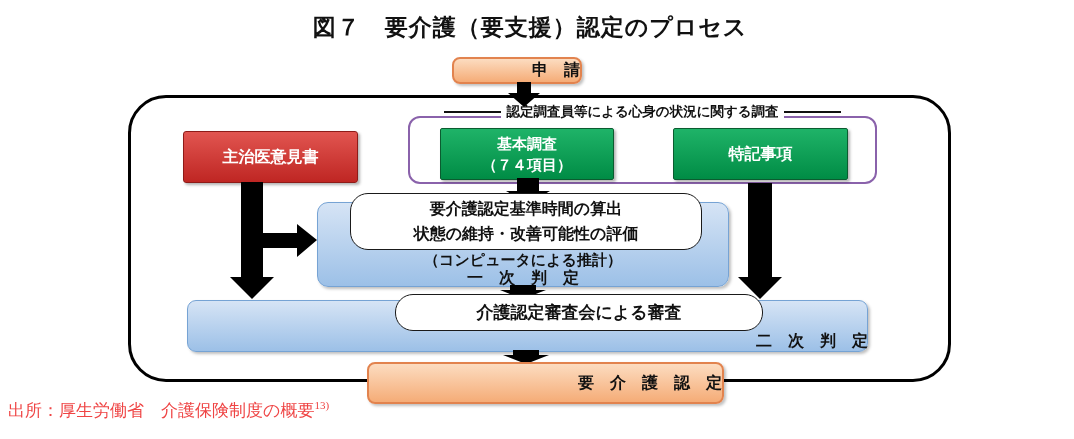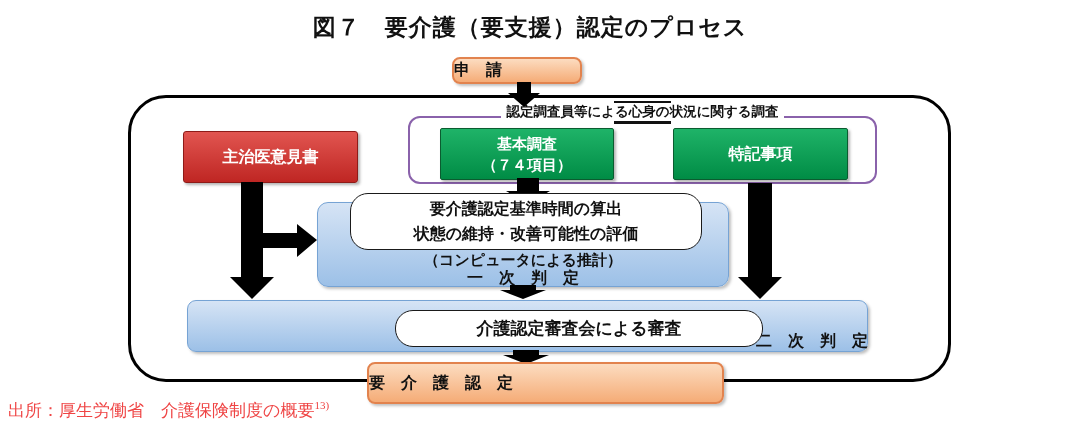--- a/index.html
+++ b/index.html
@@ -27,40 +27,39 @@
     background: #ffffff;
     border: 3px solid #000000;
     border-radius: 38px;
   }
 
   
   .orange-box {
     background: linear-gradient(#fcdcc0, #f5ac77);
     border: 2px solid #e2834e;
     border-radius: 8px;
-    display: flex; align-items: center; justify-content: flex-start;
+    display: flex; align-items: center; justify-content: flex-end;
     font-weight: bold; font-size: 16px;
     box-shadow: 2px 2px 3px rgba(0,0,0,0.25);
   }
   .apply-box { left: 452px; top: 57px; width: 130px; height: 27px; }
   .result-box { left: 347px; top: 362px; width: 357px; height: 42px; z-index: 6; margin-left: 20px; }
 
   
   .survey-box {
     left: 408px; top: 116px; width: 469px; height: 68px;
     background: #ffffff;
     border: 2.5px solid #8a62ab;
     border-radius: 12px;
     z-index: 2;
   }
   .survey-caption {
     top: 101px; left: 408px; width: 469px; height: 22px;
     display: flex; align-items: center; justify-content: center;
     z-index: 3;
-    flex-direction: column;
   }
   .survey-caption .line {
     width: 57px; height: 2.5px; background: #111; flex: 0 0 auto;
   }
   .survey-caption .cap-text {
     background: #ffffff;
     padding: 0 5px;
     font-size: 13.5px; font-weight: bold; white-space: nowrap;
   }
 
@@ -116,21 +115,21 @@
   
   .white-inner {
     background: #ffffff;
     border: 1.5px solid #1a1a1a;
     border-radius: 18px;
     display: flex; flex-direction: column; align-items: center; justify-content: center;
     text-align: center; font-weight: bold;
     z-index: 5;
   }
   .criteria-box { left: 350px; top: 193px; width: 352px; height: 57px; font-size: 16px; line-height: 1.55; }
-  .review-box  { left: 395px; top: 310px; width: 368px; height: 37px; font-size: 17px; }
+  .review-box  { left: 395px; top: 294px; width: 368px; height: 37px; font-size: 17px; }
 
   
   .arrows-overlay {
     left: 0; top: 0; width: 1074px; height: 439px;
     z-index: 4; pointer-events: none;
   }
 
   .source-footer {
     left: 8px; top: 399px;
     font-family: "Liberation Serif", serif;

